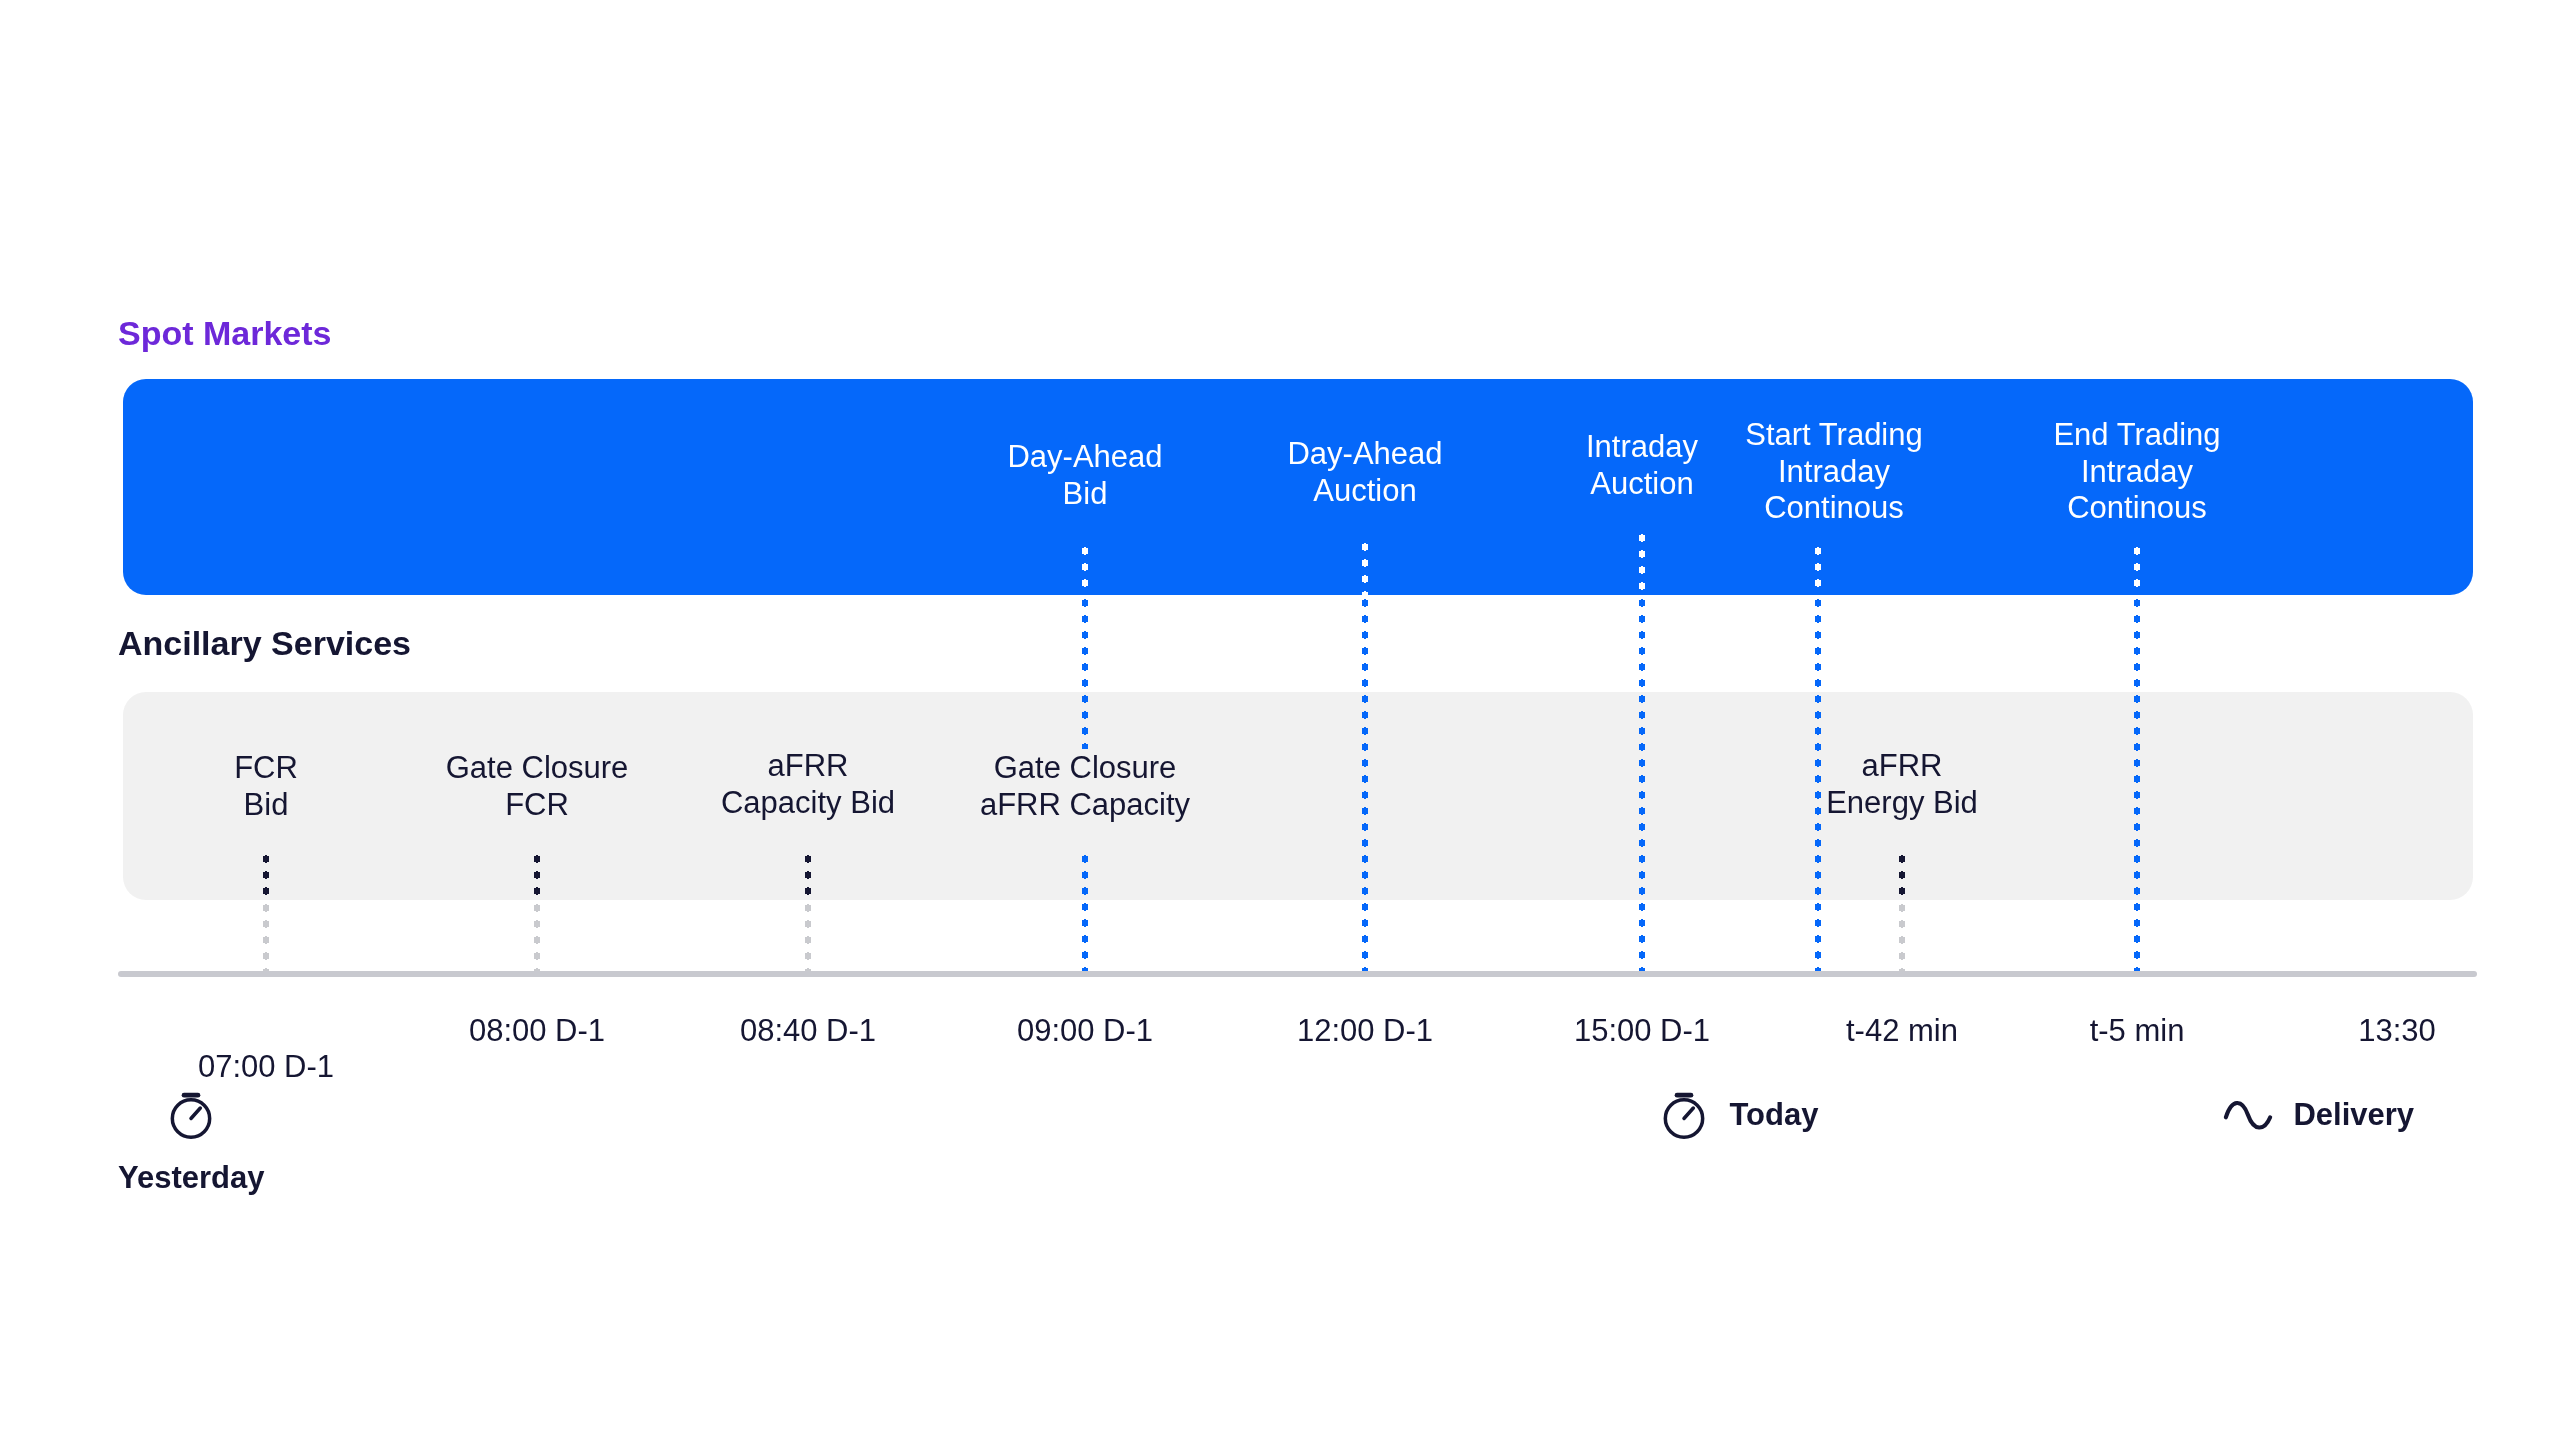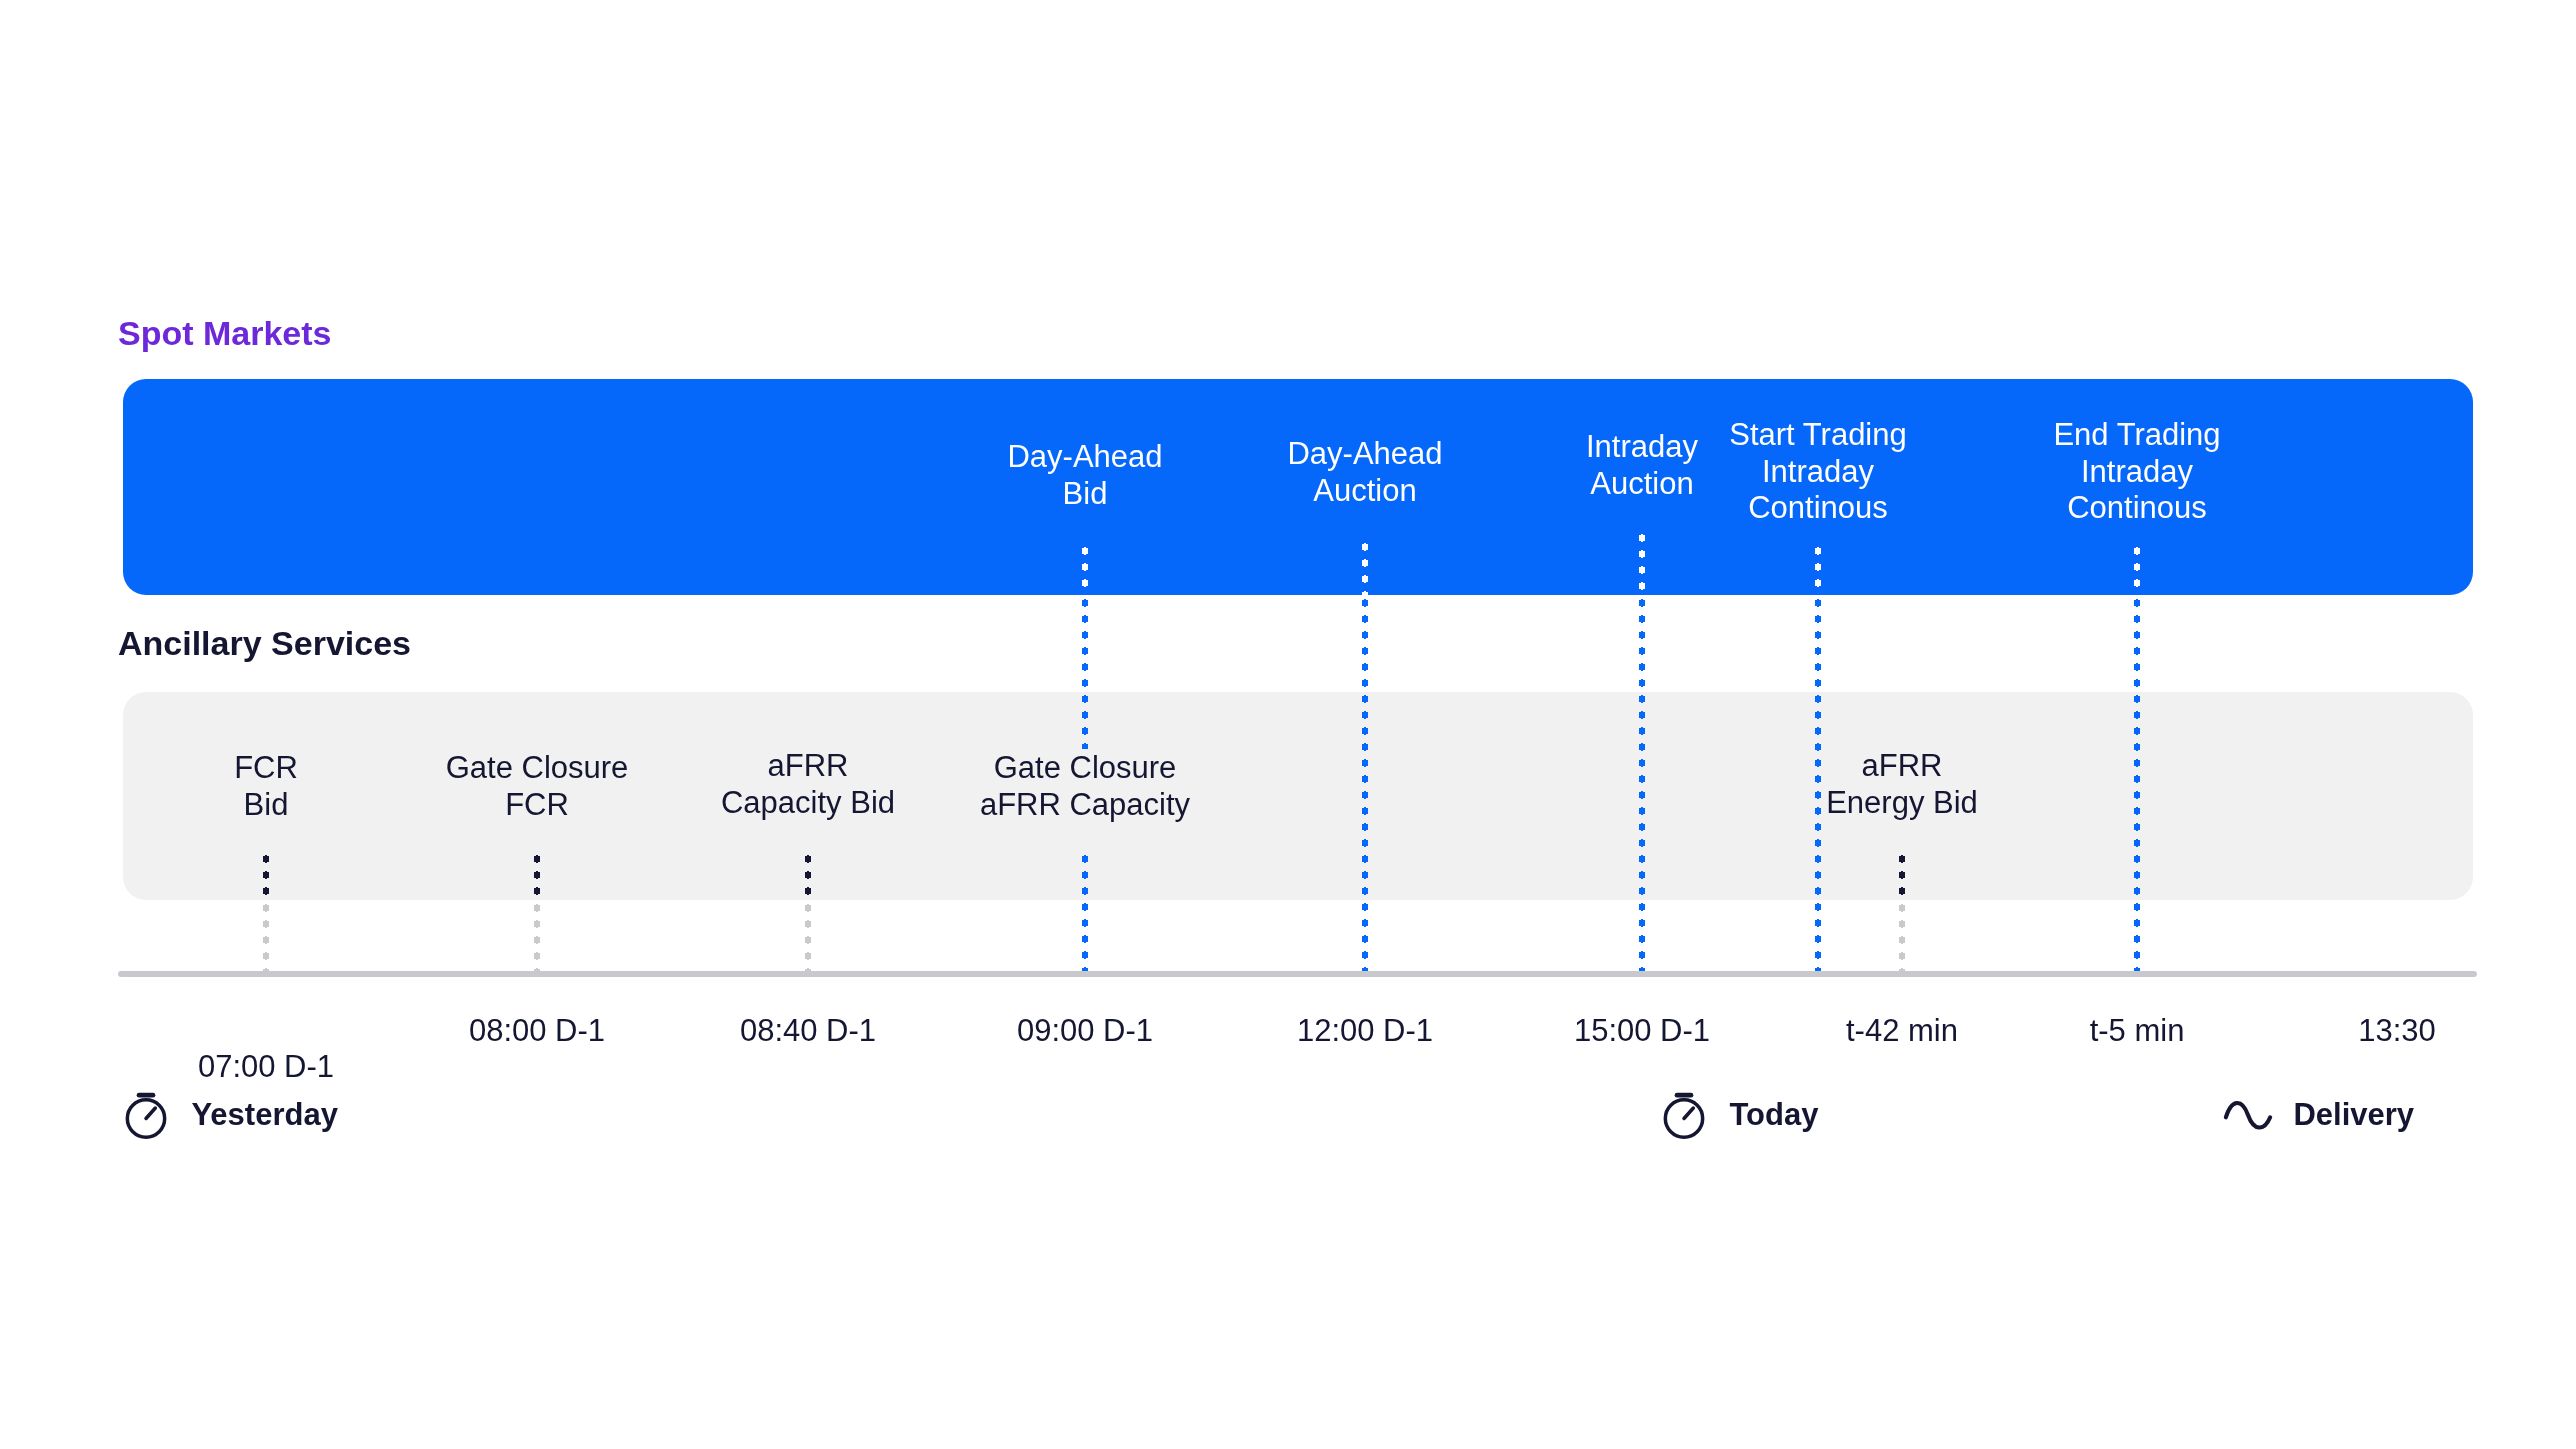--- a/index.html
+++ b/index.html
@@ -238,21 +238,21 @@
     <div class="event" style="left:1642px;">
       <div class="evt-label on-blue" style="top:429px;">
         <div>Intraday</div>
         <div>Auction</div>
       </div>
       <div class="dots white" style="top:530px;height:65px;"></div>
       <div class="dots blue" style="top:595px;height:377px;"></div>
     </div>
 
     <div class="event" style="left:1818px;">
-      <div class="evt-label on-blue" style="top:417px;">
+      <div class="evt-label on-blue" style="top:417px;margin-left:16px;">
         <div>Start Trading</div>
         <div>Intraday</div>
         <div>Continous</div>
       </div>
       <div class="dots white" style="top:543px;height:52px;"></div>
       <div class="dots blue" style="top:595px;height:377px;"></div>
     </div>
 
     <div class="event" style="left:1902px;">
       <div class="evt-label on-grey" style="top:748px;">
@@ -278,21 +278,21 @@
     <div class="tick" style="left:266px;margin-top:36px;">07:00 D-1</div>
     <div class="tick" style="left:537px;">08:00 D-1</div>
     <div class="tick" style="left:808px;text-align:right;">08:40 D-1</div>
     <div class="tick" style="left:1085px;">09:00 D-1</div>
     <div class="tick" style="left:1365px;">12:00 D-1</div>
     <div class="tick" style="left:1642px;">15:00 D-1</div>
     <div class="tick" style="left:1902px;">t-42 min</div>
     <div class="tick" style="left:2137px;">t-5 min</div>
     <div class="tick" style="left:2397px;">13:30</div>
 
-    <div class="legend-item" style="left:118px;">
+    <div class="legend-item" style="left:118px;flex-direction:column;">
       <span class="legend-icon">
         <svg viewBox="0 0 48 48" width="56" height="56" aria-hidden="true">
           <circle cx="24" cy="27" r="16" fill="none" stroke="#151632" stroke-width="3"></circle>
           <line x1="24" y1="27" x2="32" y2="18" stroke="#151632" stroke-width="3" stroke-linecap="round"></line>
           <line x1="18" y1="7" x2="30" y2="7" stroke="#151632" stroke-width="4" stroke-linecap="round"></line>
         </svg>
       </span>
       <span class="legend-label">Yesterday</span>
     </div>
 

